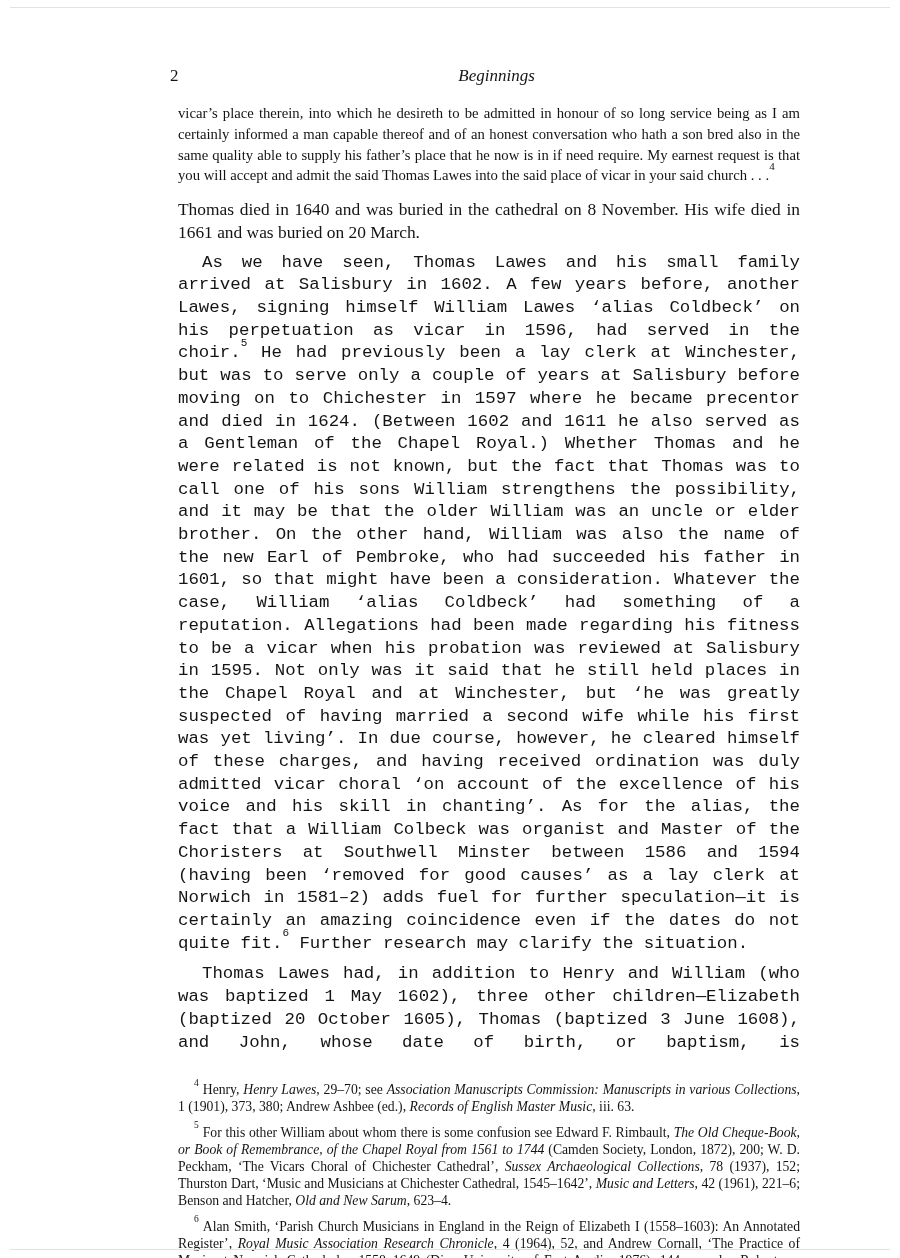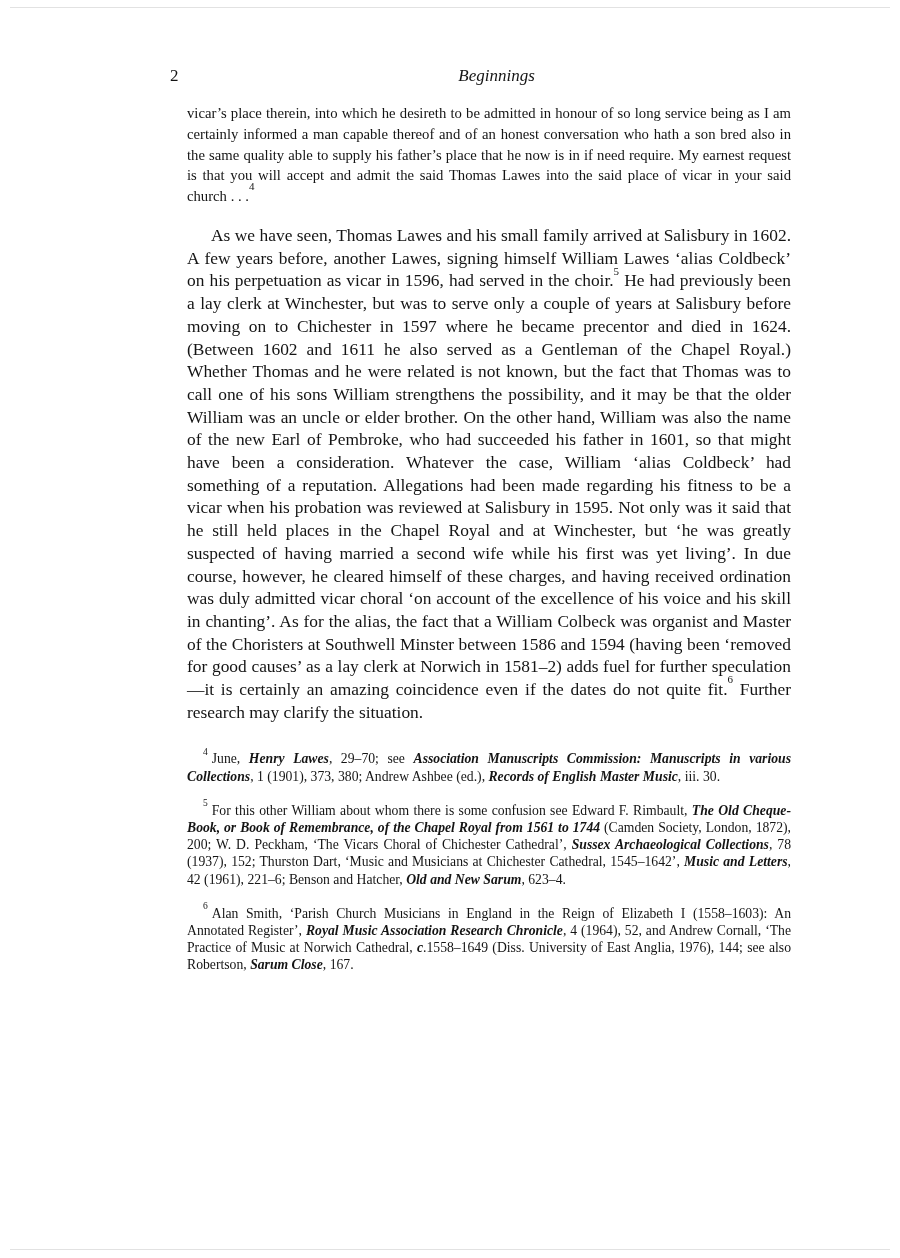--- a/index.html
+++ b/index.html
@@ -40,36 +40,36 @@
     font-size: 17px;
     line-height: 24px;
   }
   .page-number { position: absolute; left: 0; top: 0; }
   .running-head {
     position: absolute; left: 15px; right: 0; top: 0;
     text-align: center;
     font-style: italic;
   }
 
-  p { margin: 17px; }
+  p { margin: 8px; }
 
   .quote {
     margin-top: 15px;
     font-size: 14.7px;
     line-height: 20.8px;
     text-align: justify;
   }
 
   .body {
     font-size: 17.4px;
     line-height: 22.7px;
     text-align: justify;
   }
   .para-first { margin-top: 12px; }
-  .indent { text-indent: 24px; }
+  .indent { text-indent: 24px; font-family: Liberation Mono, monospace; }
   .justify-last { text-align-last: justify; }
 
   .sup {
     font-size: 11px;
     line-height: 0;
     position: relative;
     top: -5px;
   }
 
   .footnotes {
@@ -79,44 +79,46 @@
     text-align: justify;
   }
   .footnote { text-indent: 16px; }
   .fn-marker {
     font-size: 9.5px;
     line-height: 0;
     position: relative;
     top: -3px;
     margin-right: 4px;
   }
-  .it { font-style: italic; font-weight: bold; }
+  .it { font-style: italic; }
 </style>
 </head>
 <body>
 
 <div class="page">
   <div class="scan-line top"></div>
 
   <div class="content">
 
     <div class="running-header">
       <span class="page-number">2</span>
       <span class="running-head">Beginnings</span>
     </div>
 
     <p class="quote"><span>vicar’s place therein, into which he desireth to be admitted in honour of so long service being as I am certainly informed a man capable thereof and of an honest conversation who hath a son bred also in the same quality able to supply his father’s place that he now is in if need require. My earnest request is that you will accept and admit the said Thomas Lawes into the said place of vicar in your said church . . .</span><sup class="sup">4</sup></p>
 
+    <p class="body para-first">Thomas died in 1640 and was buried in the cathedral on 8 November. His wife died in 1661 and was buried on 20 March.</p>
 
     <p class="body indent"><span>As we have seen, Thomas Lawes and his small family arrived at Salisbury in 1602. A few years before, another Lawes, signing himself William Lawes ‘alias Coldbeck’ on his perpetuation as vicar in 1596, had served in the choir.</span><sup class="sup">5</sup><span> He had previously been a lay clerk at Winchester, but was to serve only a couple of years at Salisbury before moving on to Chichester in 1597 where he became precentor and died in 1624. (Between 1602 and 1611 he also served as a Gentleman of the Chapel Royal.) Whether Thomas and he were related is not known, but the fact that Thomas was to call one of his sons William strengthens the possibility, and it may be that the older William was an uncle or elder brother. On the other hand, William was also the name of the new Earl of Pembroke, who had succeeded his father in 1601, so that might have been a consideration. Whatever the case, William ‘alias Coldbeck’ had something of a reputation. Allegations had been made regarding his fitness to be a vicar when his probation was reviewed at Salisbury in 1595. Not only was it said that he still held places in the Chapel Royal and at Winchester, but ‘he was greatly suspected of having married a second wife while his first was yet living’. In due course, however, he cleared himself of these charges, and having received ordination was duly admitted vicar choral ‘on account of the excellence of his voice and his skill in chanting’. As for the alias, the fact that a William Colbeck was organist and Master of the Choristers at Southwell Minster between 1586 and 1594 (having been ‘removed for good causes’ as a lay clerk at Norwich in 1581–2) adds fuel for further speculation—it is certainly an amazing coincidence even if the dates do not quite fit.</span><sup class="sup">6</sup><span> Further research may clarify the situation.</span></p>
 
+    <p class="body indent justify-last">Thomas Lawes had, in addition to Henry and William (who was baptized 1 May 1602), three other children—Elizabeth (baptized 20 October 1605), Thomas (baptized 3 June 1608), and John, whose date of birth, or baptism, is</p>
 
     <div class="footnotes">
 
-      <p class="footnote"><sup class="fn-marker">4</sup><span>June, </span><span class="it">Henry Lawes</span><span>, 29–70; see </span><span class="it">Association Manuscripts Commission: Manuscripts in various Collections</span><span>, 1 (1901), 373, 380; Andrew Ashbee (ed.), </span><span class="it">Records of English Master Music</span><span>, iii. 30.</span></p>
+      <p class="footnote"><sup class="fn-marker">4</sup><span>Henry, </span><span class="it">Henry Lawes</span><span>, 29–70; see </span><span class="it">Association Manuscripts Commission: Manuscripts in various Collections</span><span>, 1 (1901), 373, 380; Andrew Ashbee (ed.), </span><span class="it">Records of English Master Music</span><span>, iii. 63.</span></p>
 
       <p class="footnote"><sup class="fn-marker">5</sup><span>For this other William about whom there is some confusion see Edward F. Rimbault, </span><span class="it">The Old Cheque-Book, or Book of Remembrance, of the Chapel Royal from 1561 to 1744</span><span> (Camden Society, London, 1872), 200; W. D. Peckham, ‘The Vicars Choral of Chichester Cathedral’, </span><span class="it">Sussex Archaeological Collections</span><span>, 78 (1937), 152; Thurston Dart, ‘Music and Musicians at Chichester Cathedral, 1545–1642’, </span><span class="it">Music and Letters</span><span>, 42 (1961), 221–6; Benson and Hatcher, </span><span class="it">Old and New Sarum</span><span>, 623–4.</span></p>
 
       <p class="footnote"><sup class="fn-marker">6</sup><span>Alan Smith, ‘Parish Church Musicians in England in the Reign of Elizabeth I (1558–1603): An Annotated Register’, </span><span class="it">Royal Music Association Research Chronicle</span><span>, 4 (1964), 52, and Andrew Cornall, ‘The Practice of Music at Norwich Cathedral, </span><span class="it">c</span><span>.1558–1649 (Diss. University of East Anglia, 1976), 144; see also Robertson, </span><span class="it">Sarum Close</span><span>, 167.</span></p>
 
     </div>
   </div>
 
   <div class="scan-line bottom"></div>
 </div>

